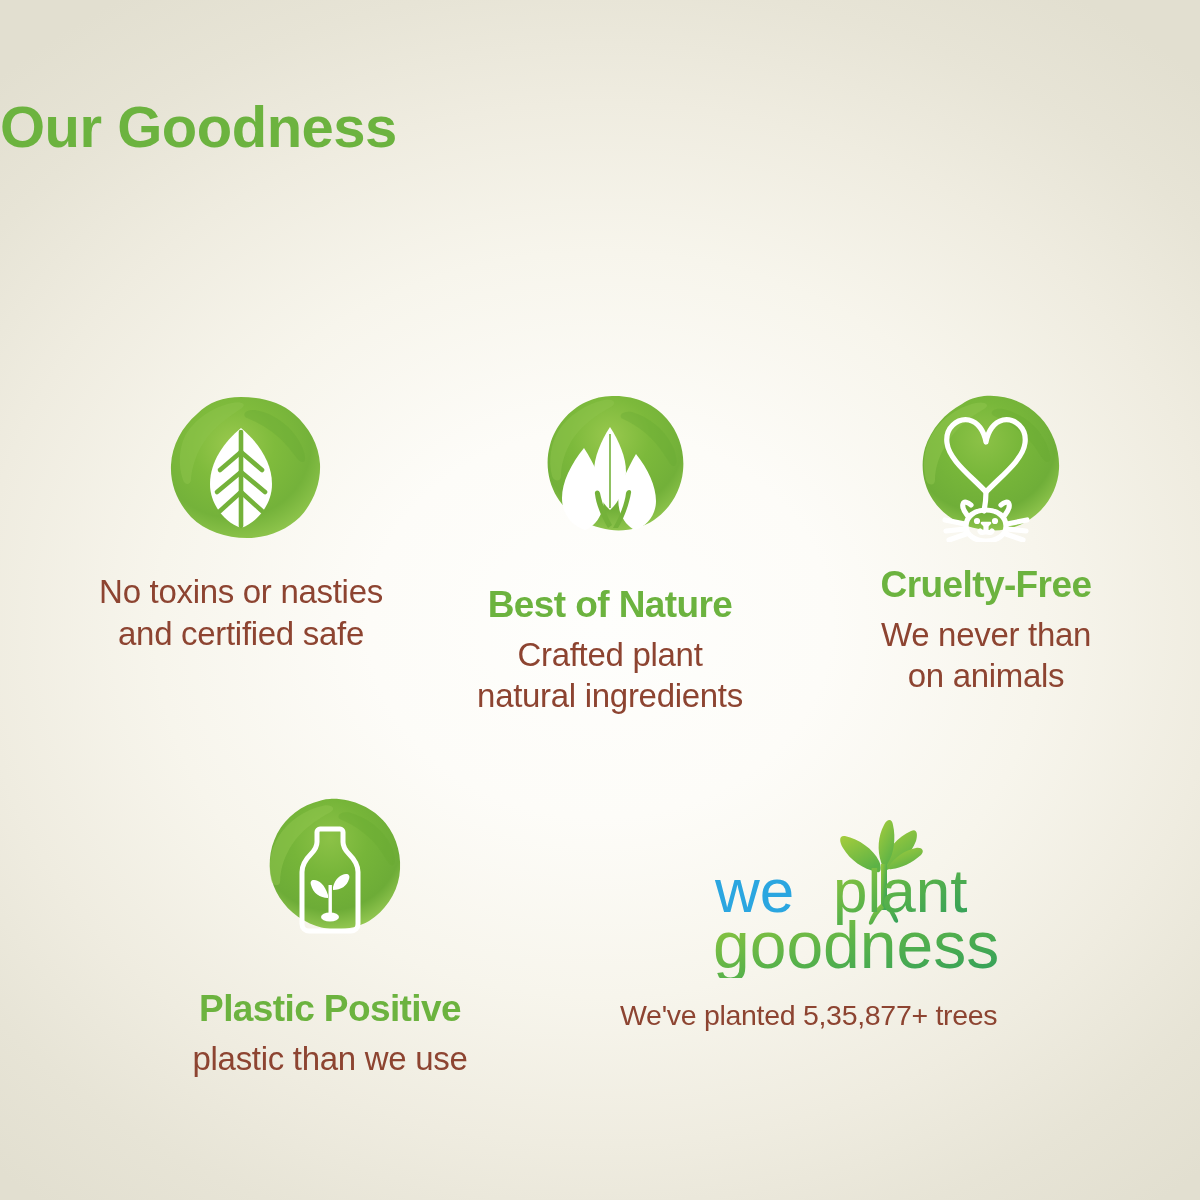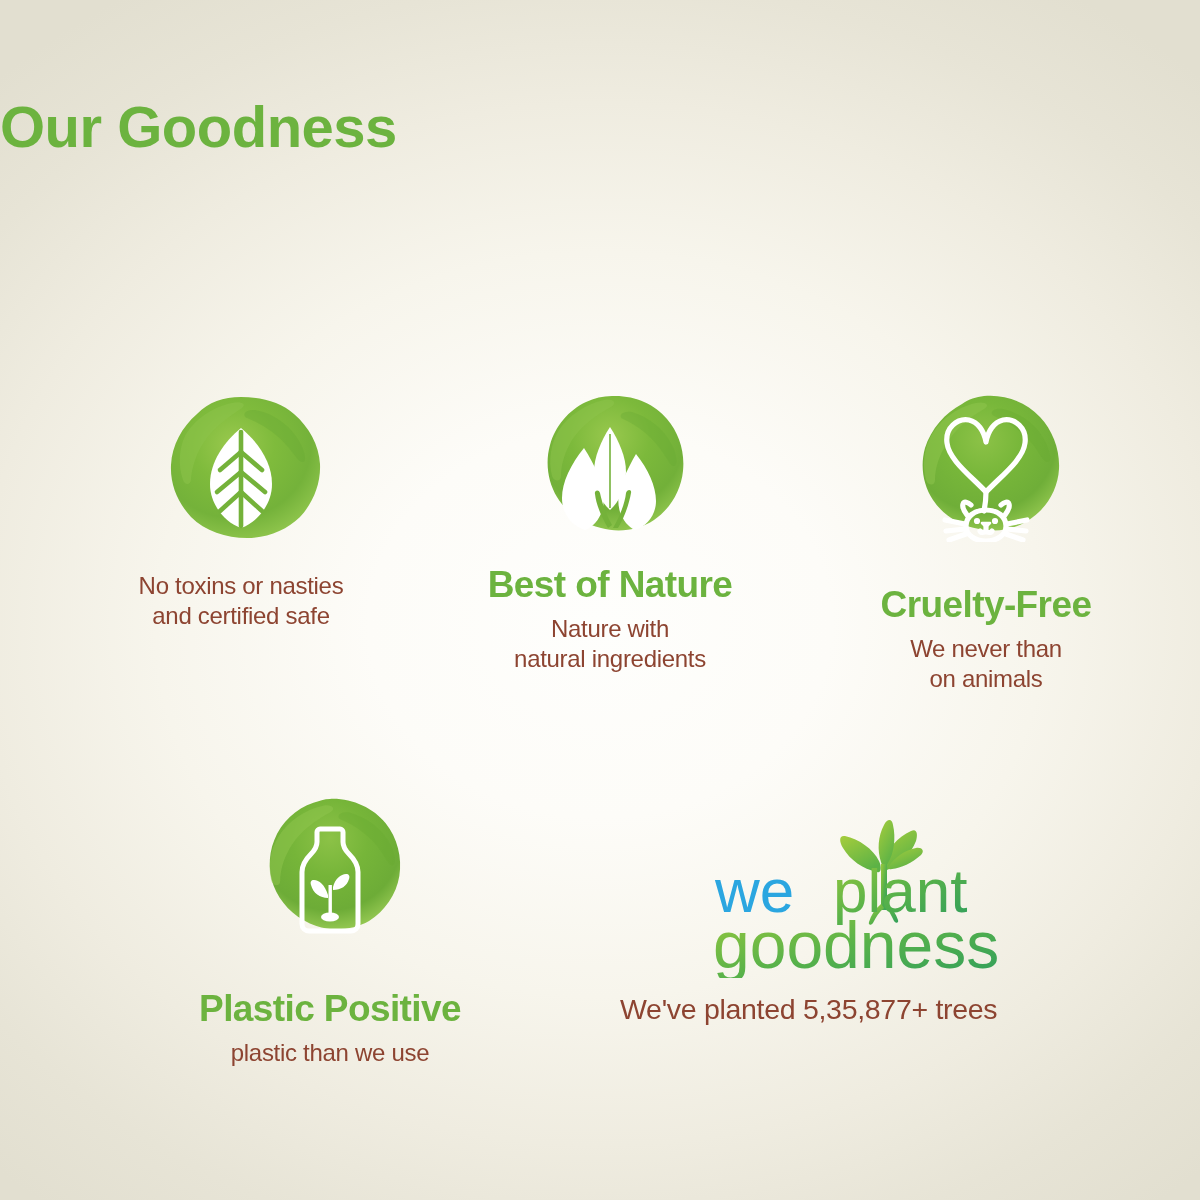--- a/index.html
+++ b/index.html
@@ -35,47 +35,47 @@
     display:flex;align-items:center;justify-content:center;
   }
   .blob{position:absolute;inset:0;}
   .glyph{position:relative;z-index:2;}
 
   .p-title{
     font-size:37px;font-weight:700;color:#6cb33f;
     letter-spacing:-0.6px;line-height:1.15;
   }
   .p-desc{
-    font-size:24px;font-weight:400;color:#8d4431;
+    font-size:33px;font-weight:400;color:#8d4431;
     line-height:1.26;letter-spacing:-0.3px;margin-top:7px;
   }
   .p-desc span{display:block;}
 
   
   #promise-made-safe     {left:41px;  top:392px; width:400px;}
   #promise-best-nature   {left:410px; top:392px; width:400px;}
   #promise-cruelty-free  {left:786px; top:392px; width:400px;}
   #promise-plastic       {left:130px; top:796px; width:400px;}
 
   #promise-made-safe    .badge,
   #promise-best-nature  .badge,
   #promise-cruelty-free .badge{width:172px;height:172px;}
   #promise-plastic      .badge{width:168px;height:168px;}
 
   #promise-made-safe    .p-title{margin-top:20px;}
-  #promise-best-nature  .p-title{}
-  #promise-cruelty-free .p-title{margin-top:20px;}
+  #promise-best-nature  .p-title{margin-top:20px;}
+  #promise-cruelty-free .p-title{}
   #promise-plastic      .p-title{margin-top:24px;}
 
   
   #wpg-block{position:absolute;left:620px;top:800px;width:500px;text-align:left;}
   .wpg-logo{width:330px;height:178px;display:block;margin:0 auto;}
   .wpg-desc{
     font-size:28.5px;color:#8d4431;line-height:1.26;
-    letter-spacing:-0.3px;margin-top:14px;
+    letter-spacing:-0.3px;margin-top:20px;
   }
   .wpg-desc span{display:block;}
 </style>
 </head>
 <body>
 
 <div class="stage">
 
   <div class="headline">
     <div class="head-line1">Our Goodness</div>
@@ -133,21 +133,21 @@
       <svg class="glyph" width="104" height="108" viewBox="0 0 104 108">
         <path fill="#ffffff" d="M52 3c-9 14-16 30-16 45 0 16 7 30 16 38 9-8 16-22 16-38C68 33 61 17 52 3z"></path>
         <path fill="#74b23a" d="M51.2 10h1.6v74h-1.6z"></path>
         <path fill="#ffffff" d="M26 24C13 40 4 58 4 74c0 16 10 28 23 32 8-3 14-10 17-19 3-10 2-22-3-34-4-11-10-21-15-29z"></path>
         <path fill="#ffffff" d="M78 30c12 15 20 32 20 47 0 14-9 25-21 29-7-3-12-10-15-18-3-10-2-21 3-32 4-10 9-19 13-26z"></path>
         <path fill="#74b23a" d="M50 104c-7-12-12-24-13-34-1-4 4-5 5-1 2 10 6 21 12 32zM55 104c7-12 12-25 13-35 1-4 6-4 5 0-2 11-6 23-13 35z"></path>
       </svg>
     </div>
     <div class="p-title">Best of Nature</div>
     <div class="p-desc">
-      <span>Nature with</span>
+      <span>Crafted plant</span>
       <span>natural ingredients</span>
     </div>
   </div>
 
   <div class="promise" id="promise-cruelty-free">
     <div class="badge">
       <svg class="blob" viewBox="0 0 172 172">
         <defs>
           <radialGradient id="bg3" cx="44%" cy="32%" r="73%">
             <stop offset="0%" stop-color="#8cc247"></stop>

